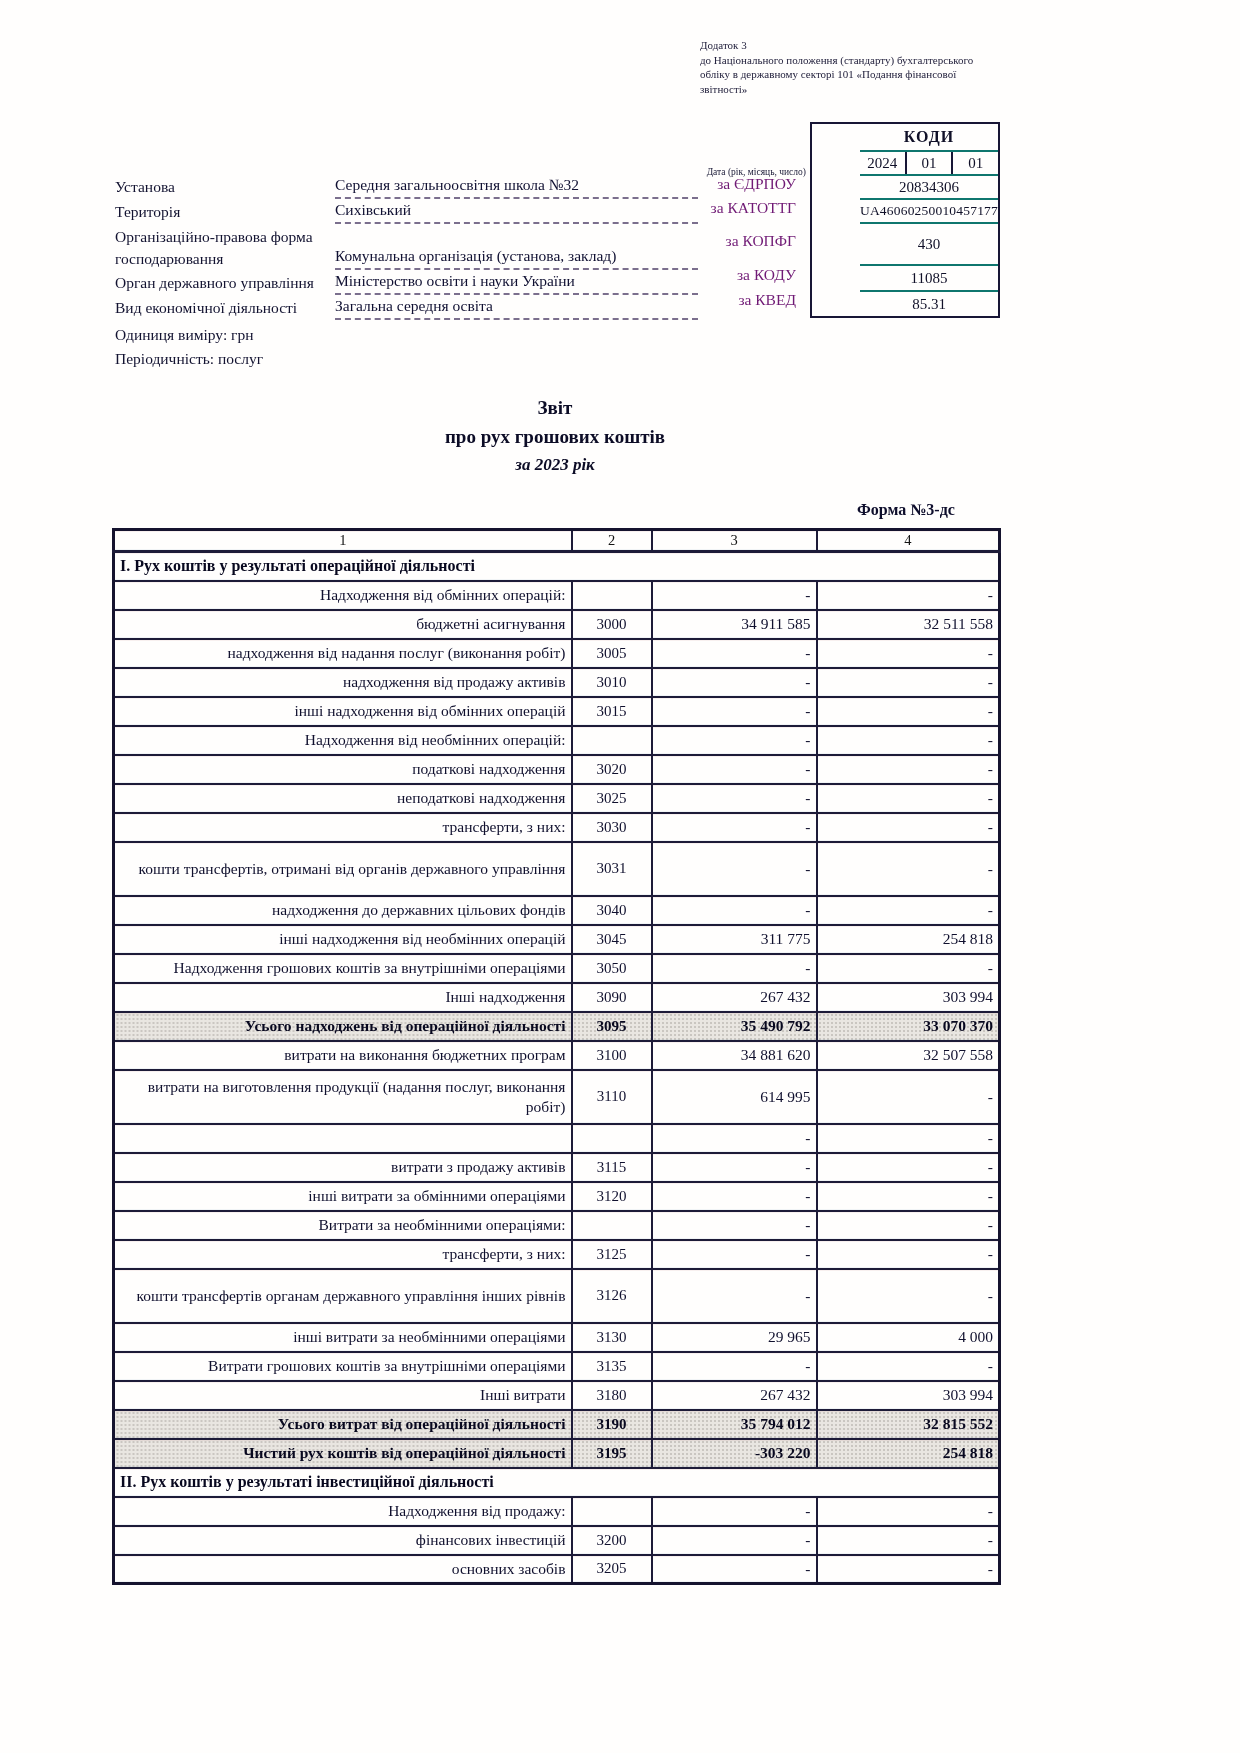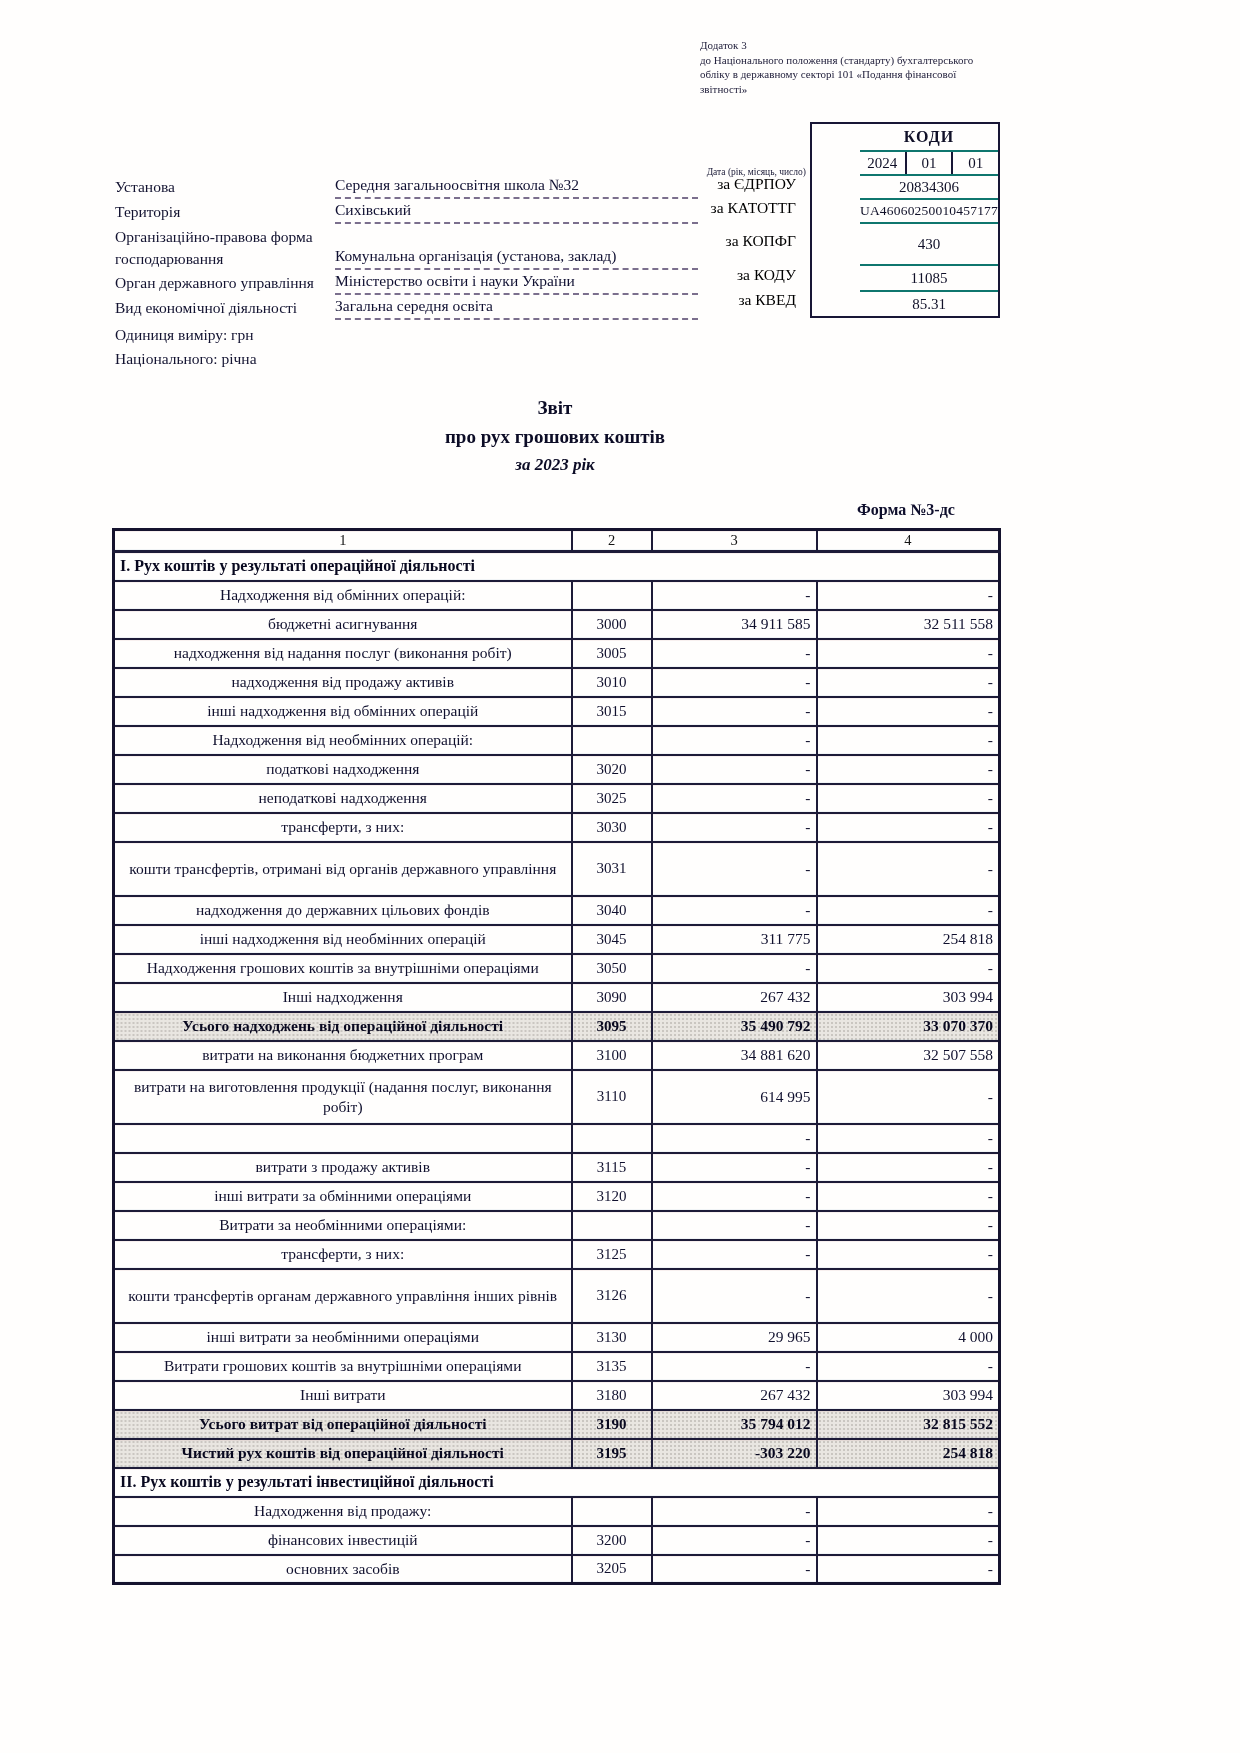--- a/index.html
+++ b/index.html
@@ -25,21 +25,21 @@
   .codes-row { border-top:2px solid #0f766e; display:flex; align-items:center; justify-content:center;
     font-size:15px; color:#101028; }
   .codes-row:first-child { border-top:none; }
   .codes-title { height:26px; font-weight:bold; font-size:16px; letter-spacing:1px; }
   .codes-daterow { height:24px; padding:0; }
   .codes-daterow .dcell { flex:1; height:100%; display:flex; align-items:center; justify-content:center;
     border-left:2px solid #181635; font-size:15px; }
   .codes-daterow .dcell:first-child { border-left:none; }
   .codes-val-long { font-size:13.5px; letter-spacing:0.2px; }
 
-  .side-label { position:absolute; text-align:right; font-size:15.5px; color:#000000; width:100px; }
+  .side-label { position:absolute; text-align:right; font-size:15.5px; color:#701a75; width:100px; }
   .date-label { position:absolute; left:694px; top:152px; width:112px; text-align:right;
     font-size:9.5px; color:#20203c;margin-top:15px; }
 
   
   .info-label { position:absolute; left:115px; width:222px; font-size:15.5px; line-height:1.42; color:#131331; }
   .info-value { position:absolute; left:335px; width:363px; height:23px; font-size:15.5px;
     border-bottom:2px dashed #7b6f8d; color:#101032; white-space:nowrap; overflow:hidden; }
   .plain-line { position:absolute; left:115px; font-size:15.5px; color:#131331; }
 
   
@@ -60,21 +60,21 @@
   .main-table th, .main-table td {
     border:2px solid #1d1b38; vertical-align:middle;
     box-shadow: inset 0 1px 0 rgba(150,60,60,0.07), inset 0 -1px 0 rgba(60,110,160,0.07);
   }
   .main-table { border:3px solid #15132e; }
   .main-table th { height:62px; font-size:15px; font-weight:bold; text-align:center; line-height:1.25; padding:2px 4px; color:#0d0d28; }
   tr.colnums td { height:22px; text-align:center; font-size:14.5px; border-bottom-width:3px; }
   .main-table thead th { border-bottom-width:3px; }
   tbody tr { height:29px; }
   tbody tr.tall { height:54px; }
-  td.article { text-align:center; padding:1px 5px; font-size:15.5px; line-height:1.25; color:#10102e; }
+  td.article { text-align:right; padding:1px 5px; font-size:15.5px; line-height:1.25; color:#10102e; }
   td.code { text-align:center; font-size:15px; color:#10102e; }
   td.num { text-align:right; padding:1px 5px; font-size:15.5px; color:#10102e; }
   tr.section td { font-weight:bold; font-size:16px; text-align:left; padding:2px 5px; color:#08081f; }
   tr.total td { font-weight:bold; color:#08081f;
     background-color:#e9e6e1;
     background-image:radial-gradient(rgba(120,115,110,0.28) 0.8px, transparent 0.9px);
     background-size:4px 4px;
   }
   tr.total td.article { font-size:15.5px; }
 </style>
@@ -120,21 +120,21 @@
       <div class="info-label" style="top: 201px;">Територія</div>
       <div class="info-value" style="top: 201px;">Сихівський</div>
       <div class="info-label" style="top: 226px;">Організаційно-правова форма господарювання</div>
       <div class="info-value" style="top: 247px;">Комунальна організація (установа, заклад)</div>
       <div class="info-label" style="top: 272px;">Орган державного управління</div>
       <div class="info-value" style="top: 272px;">Міністерство освіти і науки України</div>
       <div class="info-label" style="top: 297px;">Вид економічної діяльності</div>
       <div class="info-value" style="top: 297px;">Загальна середня освіта</div>
     </div>
   <div class="plain-line" style="top:326px;">Одиниця виміру: грн</div>
-  <div class="plain-line" style="top:350px;">Національного:  річна</div>
+  <div class="plain-line" style="top:350px;">Періодичність:  послуг</div>
 
   <div class="title-block">
     <div class="t1">Звіт</div>
     <div class="t2">про рух грошових коштів</div>
     <div class="t3">за 2023 рік</div>
   </div>
 
   <div class="form-label">Форма №3-дс</div>
 
   <table class="main-table">

